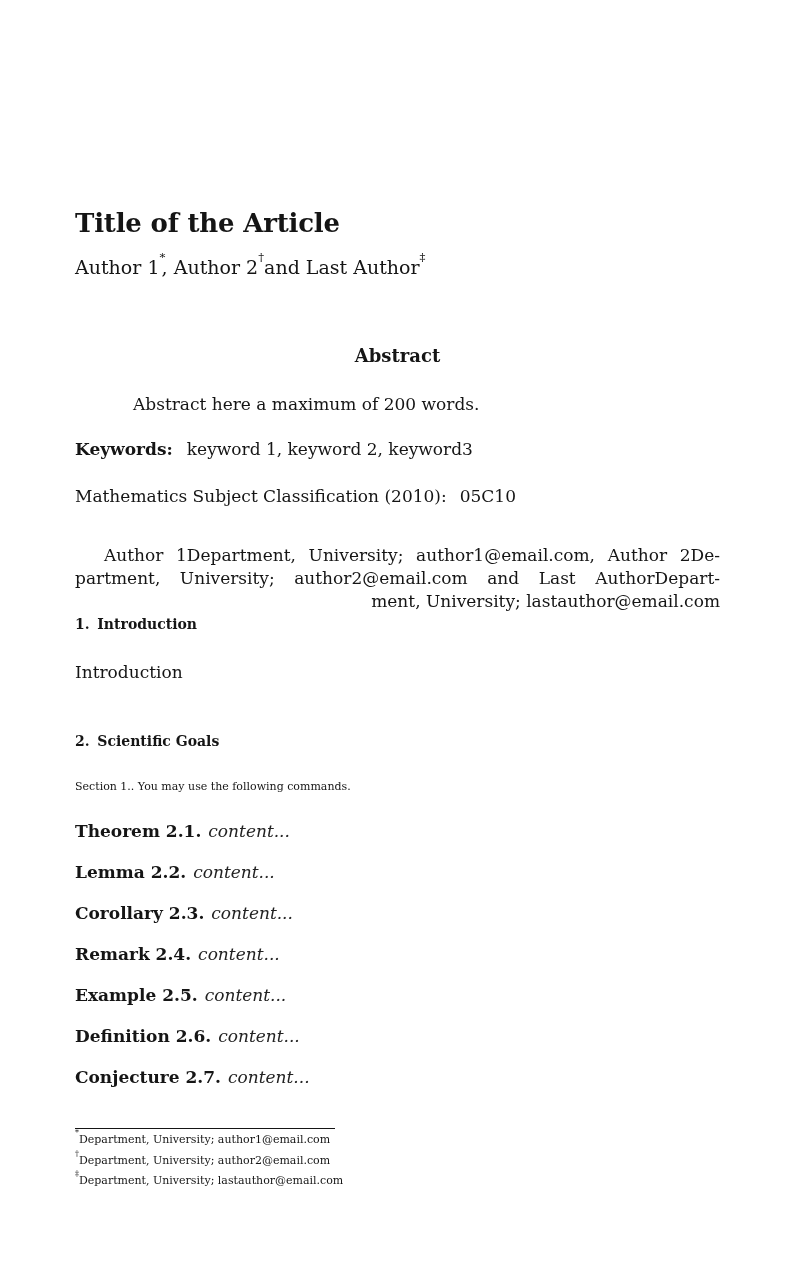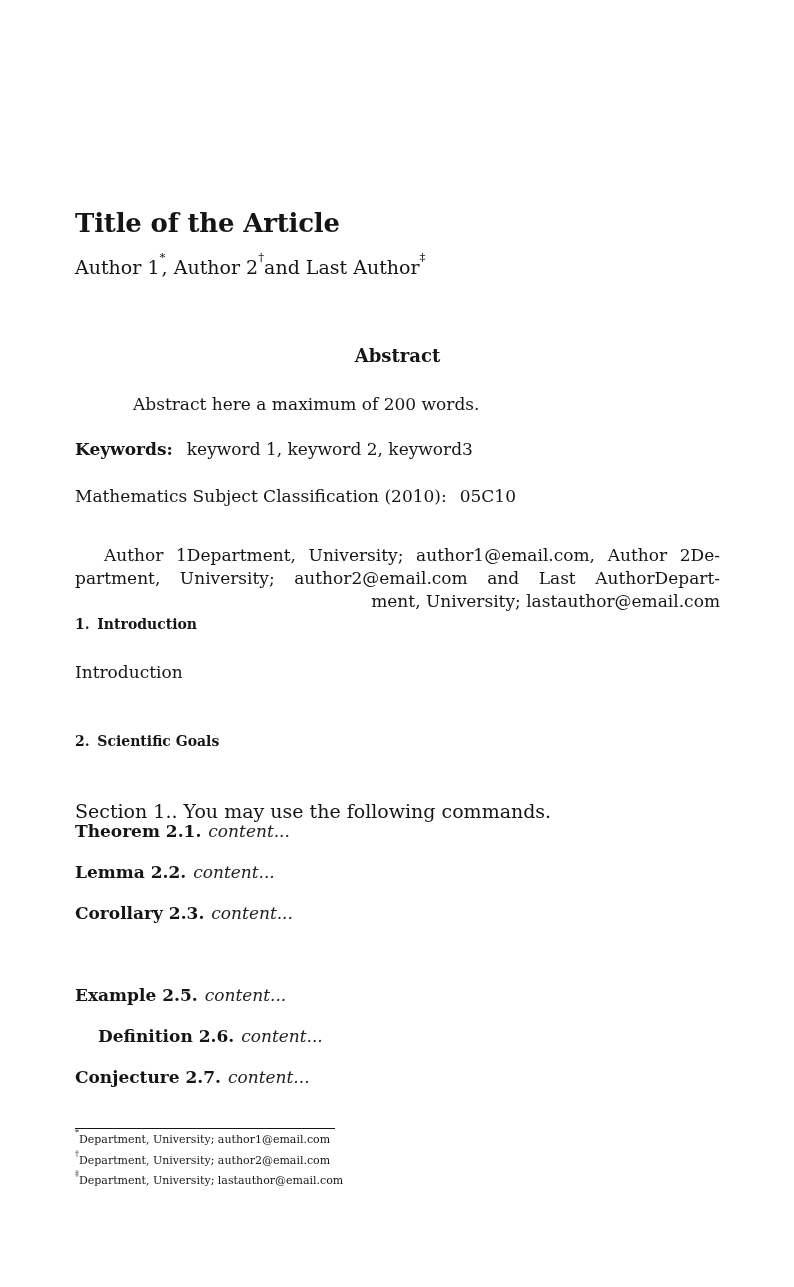--- a/index.html
+++ b/index.html
@@ -25,28 +25,28 @@
 
   .affil { top:544px; font-size:17px; line-height:23px; }
   .affil .jline { text-align:justify; text-align-last:justify; }
   .affil .jline.first { padding-left:29px; }
   .affil .lline { text-align:right; }
 
   .sec-head { font-size:14px; font-weight:bold; }
   .sec1-head { top:616px; }
   .sec1-body { top:662px; font-size:17px; }
   .sec2-head { top:733px; }
-  .sec2-body { top:780px; font-size:19px;margin-top:20px; }
+  .sec2-body { top:780px; font-size:11px; }
   .sec-head .sec-title { margin-left:0.55em; }
 
   .thm { font-size:17px; }
   .thm-label { font-weight:bold; }
   .thm-content { font-style:italic; margin-left:7px; color:#222; }
   .thm0 { top:821px; } .thm1 { top:862px; } .thm2 { top:903px; }
-  .thm3 { top:944px; } .thm4 { top:985px; } .thm5 { top:1026px;margin-left:23px; }
+  .thm3 { top:944px; } .thm4 { top:985px; } .thm5 { top:1026px; }
   .thm6 { top:1067px; }
 
   .fn-rule { top:1128px; width:260px; height:0; border-top:1.2px solid #151515; }
   .fn { font-size:11px; }
   .fn sup.mark { font-size:0.72em; top:-0.42em; }
   .fn0 { top:1133px; } .fn1 { top:1154px; } .fn2 { top:1174px; }
 </style>
 </head>
 <body>
 
@@ -87,20 +87,23 @@
 
   <div class="blk thm thm0">
     <span class="thm-label">Theorem 2.1.</span><span class="thm-content">content...</span>
   </div>
   <div class="blk thm thm1">
     <span class="thm-label">Lemma 2.2.</span><span class="thm-content">content...</span>
   </div>
   <div class="blk thm thm2">
     <span class="thm-label">Corollary 2.3.</span><span class="thm-content">content...</span>
   </div>
+  <div class="blk thm thm3">
+    <span class="thm-label">Remark 2.4.</span><span class="thm-content">content...</span>
+  </div>
   <div class="blk thm thm4">
     <span class="thm-label">Example 2.5.</span><span class="thm-content">content...</span>
   </div>
   <div class="blk thm thm5">
     <span class="thm-label">Definition 2.6.</span><span class="thm-content">content...</span>
   </div>
   <div class="blk thm thm6">
     <span class="thm-label">Conjecture 2.7.</span><span class="thm-content">content...</span>
   </div>
 

